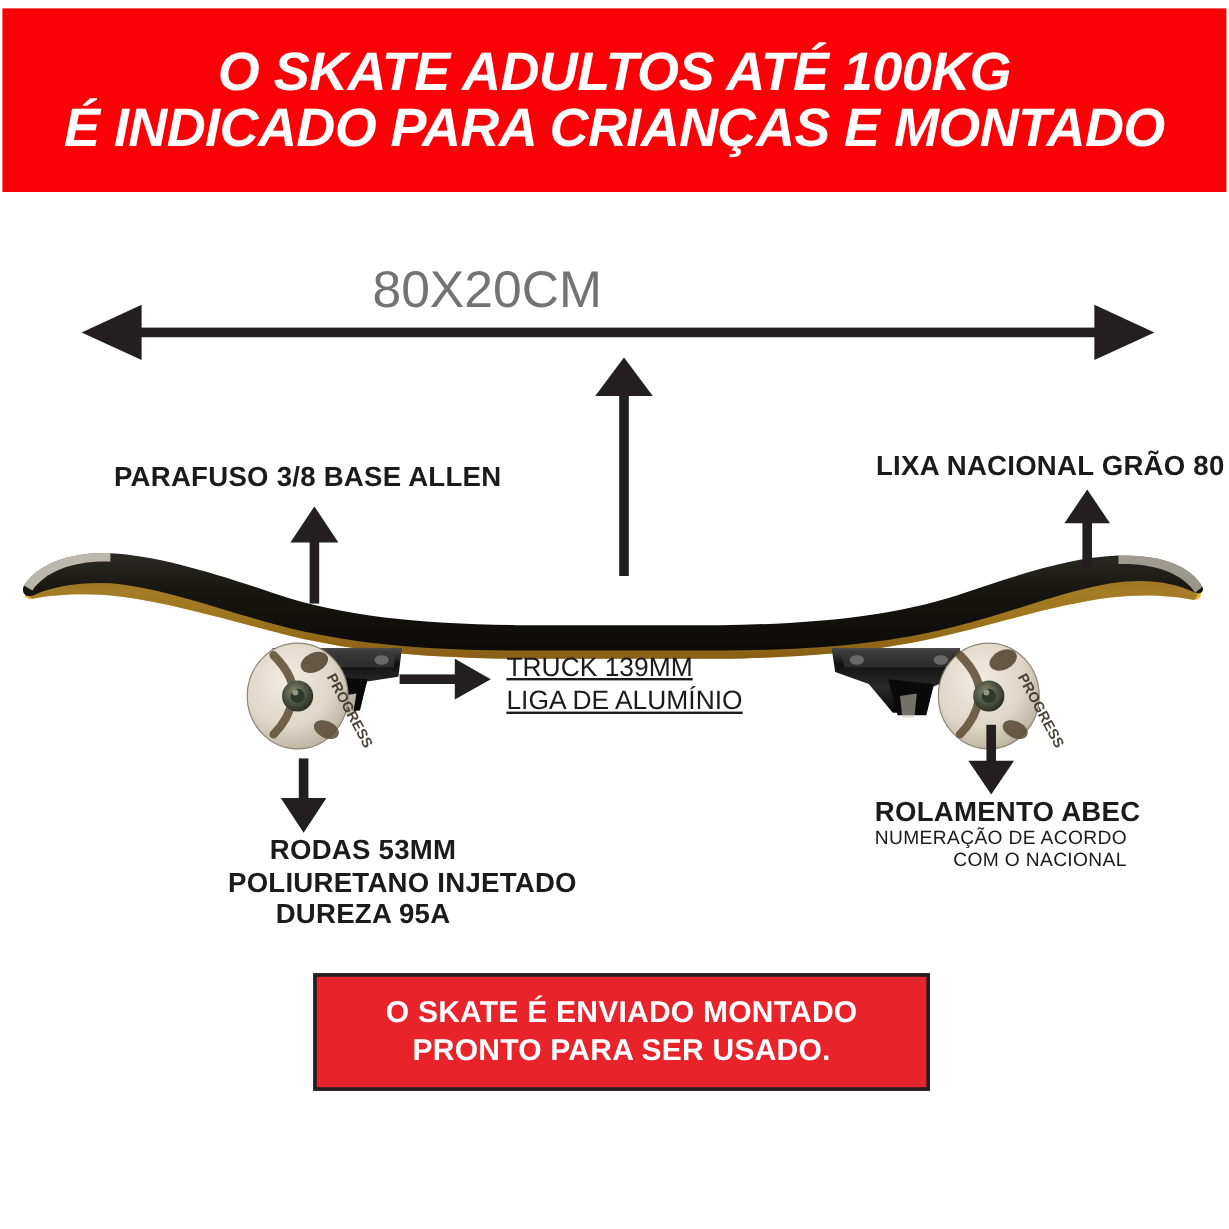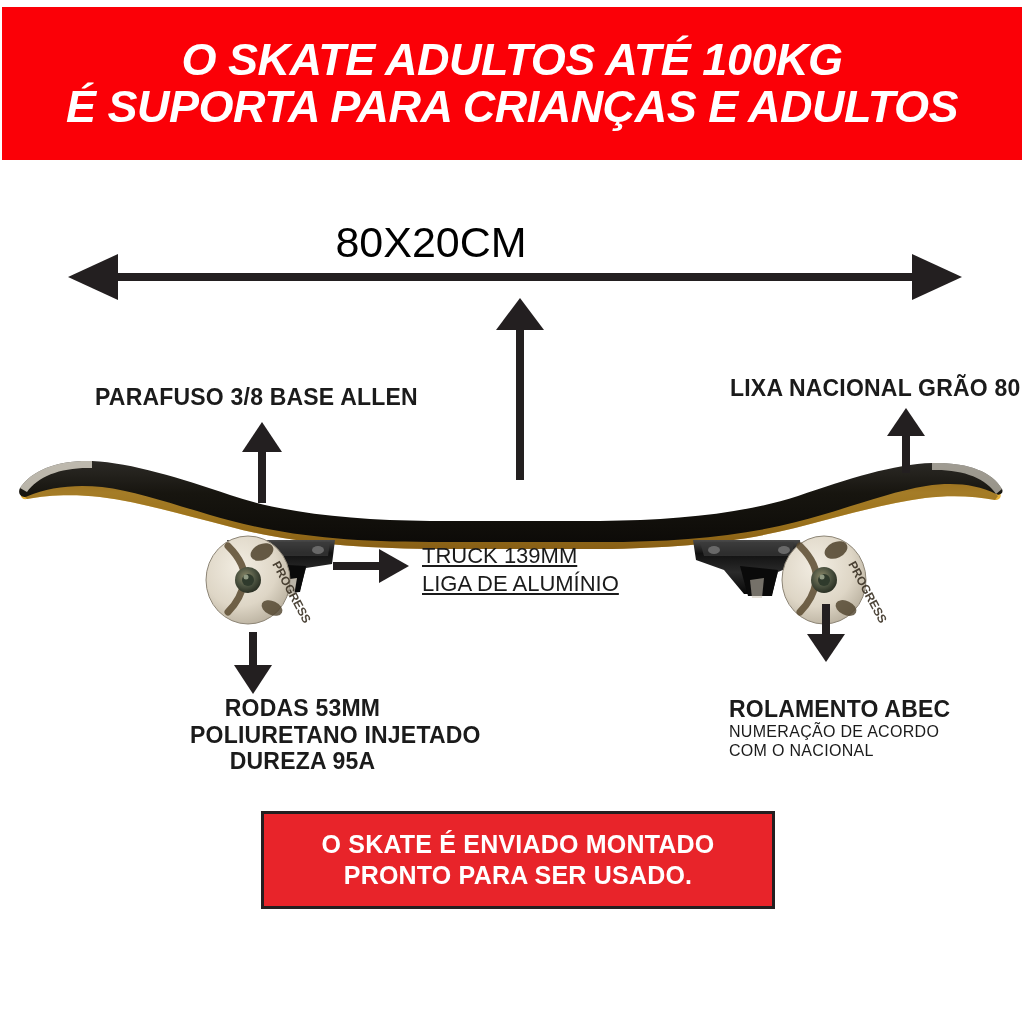--- a/index.html
+++ b/index.html
@@ -42,24 +42,23 @@
   #top-banner .line2 { font-size: 45px; }
 
   
   #dim-label {
     position: absolute;
     left: 0;
     top: 218px;
     width: 812px;
     text-align: center;
     font-size: 43px;
-    color: #000000;
+    color: #737373;
     font-family: "Liberation Sans", sans-serif;
     letter-spacing: 0px;
-    margin-left: 25px;
   }
 
   
   #arrows {
     position: absolute;
     left: 0;
     top: 0;
     width: 1024px;
     height: 1024px;
     pointer-events: none;
@@ -90,21 +89,21 @@
     font-weight: normal;
     font-size: 16px;
     line-height: 1.18;
     letter-spacing: 0.3px;
   }
 
   #callout-parafuso { left: 95px;  top: 384px; }
   #callout-lixa     { left: 730px; top: 375px; }
   #callout-truck    { left: 422px; top: 542px; text-align: left; }
   #callout-rodas    { left: 143px; top: 695px; text-align: center; width: 225px; margin-left: 47px; }
-  #callout-rolamento{ left: 729px; top: 696px; text-align: left; width: 210px; }
+  #callout-rolamento{ left: 729px; top: 663px; text-align: right; width: 210px; }
 
   
   #board {
     position: absolute;
     left: 0;
     top: 430px;
     width: 1024px;
     height: 230px;
   }
 
@@ -133,21 +132,21 @@
     letter-spacing: 0.2px;
   }
 </style>
 </head>
 <body>
 
 <div id="page">
 
   <div id="top-banner">
     <div class="line line1">O SKATE ADULTOS ATÉ 100KG</div>
-    <div class="line line2">É SUPORTA PARA CRIANÇAS E ADULTOS</div>
+    <div class="line line2">É INDICADO PARA CRIANÇAS E MONTADO</div>
   </div>
 
   <div id="dim-label">80X20CM</div>
 
   <svg id="board" viewBox="0 0 1024 230" preserveAspectRatio="none">
     <defs>
       <linearGradient id="woodGrad" x1="0" y1="0" x2="0" y2="1">
         <stop offset="0%" stop-color="#c98f1e"></stop>
         <stop offset="28%" stop-color="#e8b641"></stop>
         <stop offset="58%" stop-color="#d9a52b"></stop>

